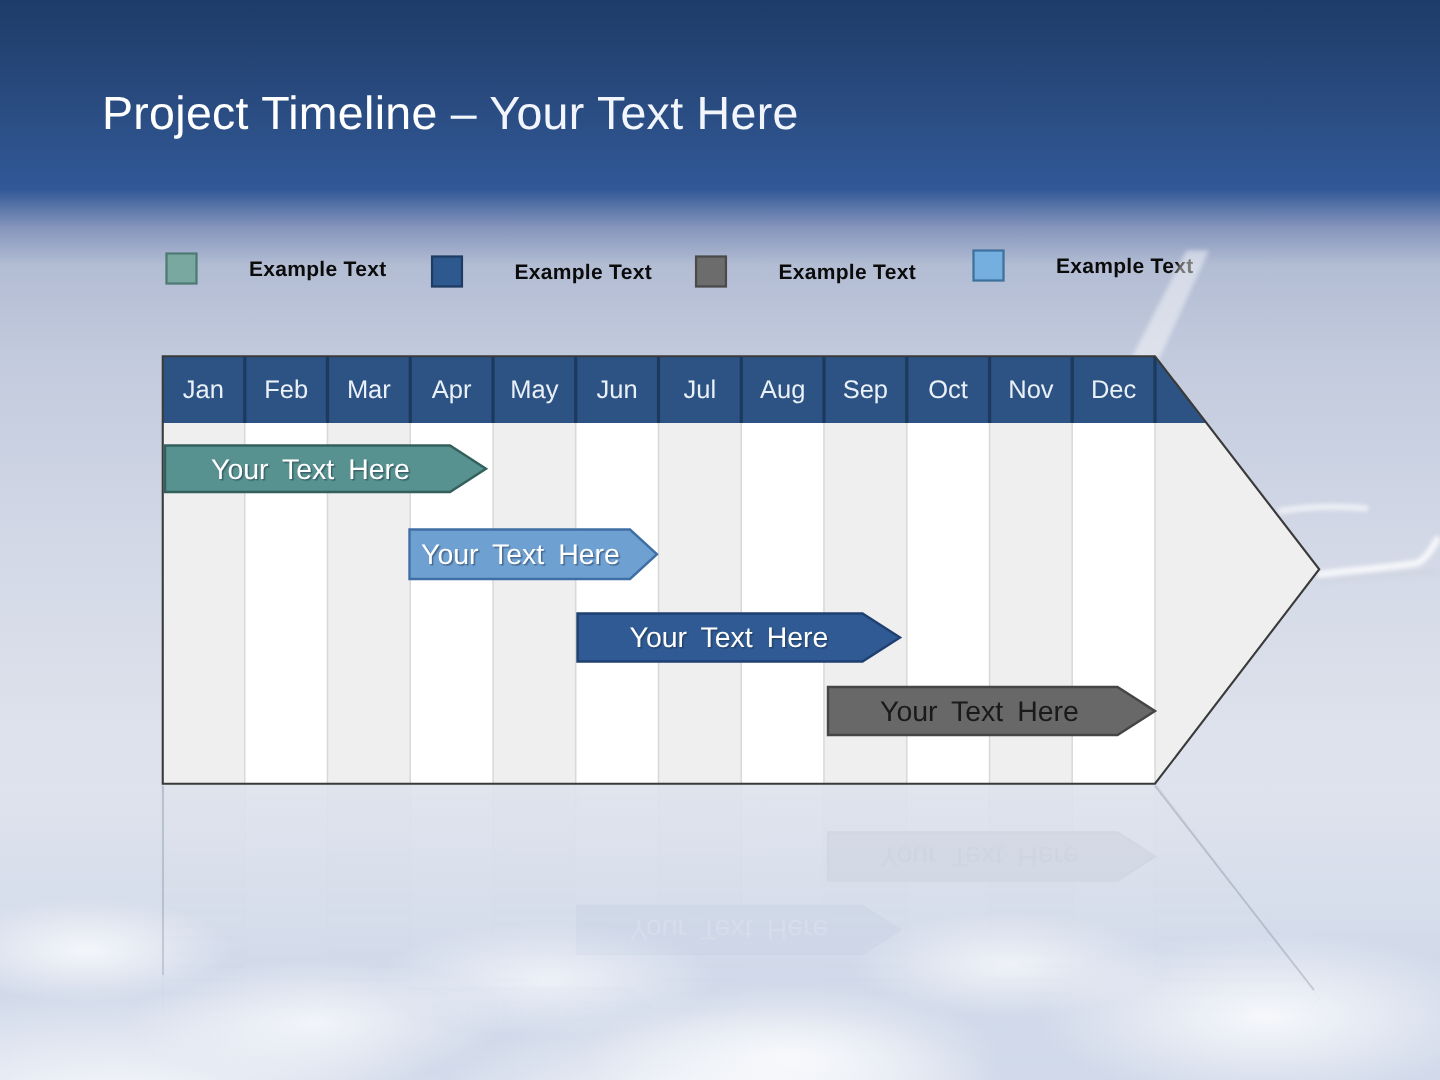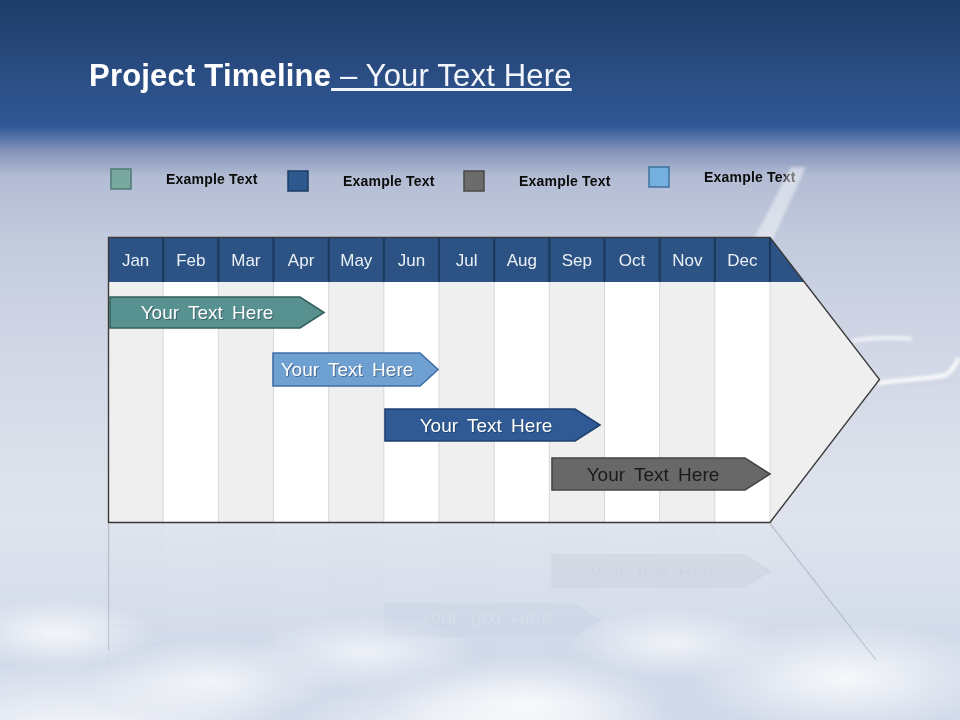--- a/index.html
+++ b/index.html
@@ -15,22 +15,22 @@
       radial-gradient(ellipse 180px 60px at 22% 80%, rgba(255,255,255,.7),  rgba(255,255,255,0) 70%),
       radial-gradient(ellipse 160px 55px at 38% 65%, rgba(252,253,255,.65), rgba(255,255,255,0) 70%),
       radial-gradient(ellipse 200px 70px at 55% 92%, rgba(255,255,255,.75), rgba(255,255,255,0) 70%),
       radial-gradient(ellipse 150px 50px at 70% 60%, rgba(255,255,255,.65), rgba(255,255,255,0) 70%),
       radial-gradient(ellipse 220px 80px at 88% 78%, rgba(255,255,255,.8),  rgba(255,255,255,0) 70%),
       radial-gradient(ellipse 280px 95px at 50% 112%,rgba(255,255,255,.85), rgba(255,255,255,0) 75%),
       radial-gradient(ellipse 300px 100px at 8% 108%,rgba(255,255,255,.8),  rgba(255,255,255,0) 75%),
       linear-gradient(180deg, rgba(196,208,229,0) 0%, rgba(193,206,229,.4) 55%, rgba(203,214,233,.55) 100%);}
   .title{position:absolute;left:68px;top:58px;font-size:31px;letter-spacing:.2px;
     color:#ffffff;white-space:nowrap;}
-  .title .t-bold{font-weight:bold;margin-left:21px;}
-  .title .t-reg{font-weight:normal;color:#f2f6fc;text-decoration:underline;}
+  .title .t-bold{font-weight:normal;}
+  .title .t-reg{font-weight:normal;color:#f2f6fc;}
   .legend{position:absolute;left:0;top:0;width:960px;height:0;}
   .legend-item{position:absolute;display:flex;align-items:center;height:24px;gap:18px;}
   .legend-item .swatch{display:block;margin-right:16px;}
   .legend-label{font-size:14px;font-weight:bold;color:#0b0b0b;letter-spacing:.2px;white-space:nowrap;}
   .li-1{left:110px;top:167px;} .li-2{left:287px;top:169px;}
   .li-3{left:463px;top:169px;} .li-4{left:648px;top:165px;}
   svg.scene{position:absolute;left:0;top:0;}
   .month-label{font-family:"Liberation Sans",sans-serif;font-size:17px;fill:#eaf0f7;}
   .bar-label{font-family:"Liberation Sans",sans-serif;font-size:19px;word-spacing:4px;}
   .bar-label.shadowed{filter:drop-shadow(1.5px 1.5px 0.5px rgba(25,40,60,0.45));}

